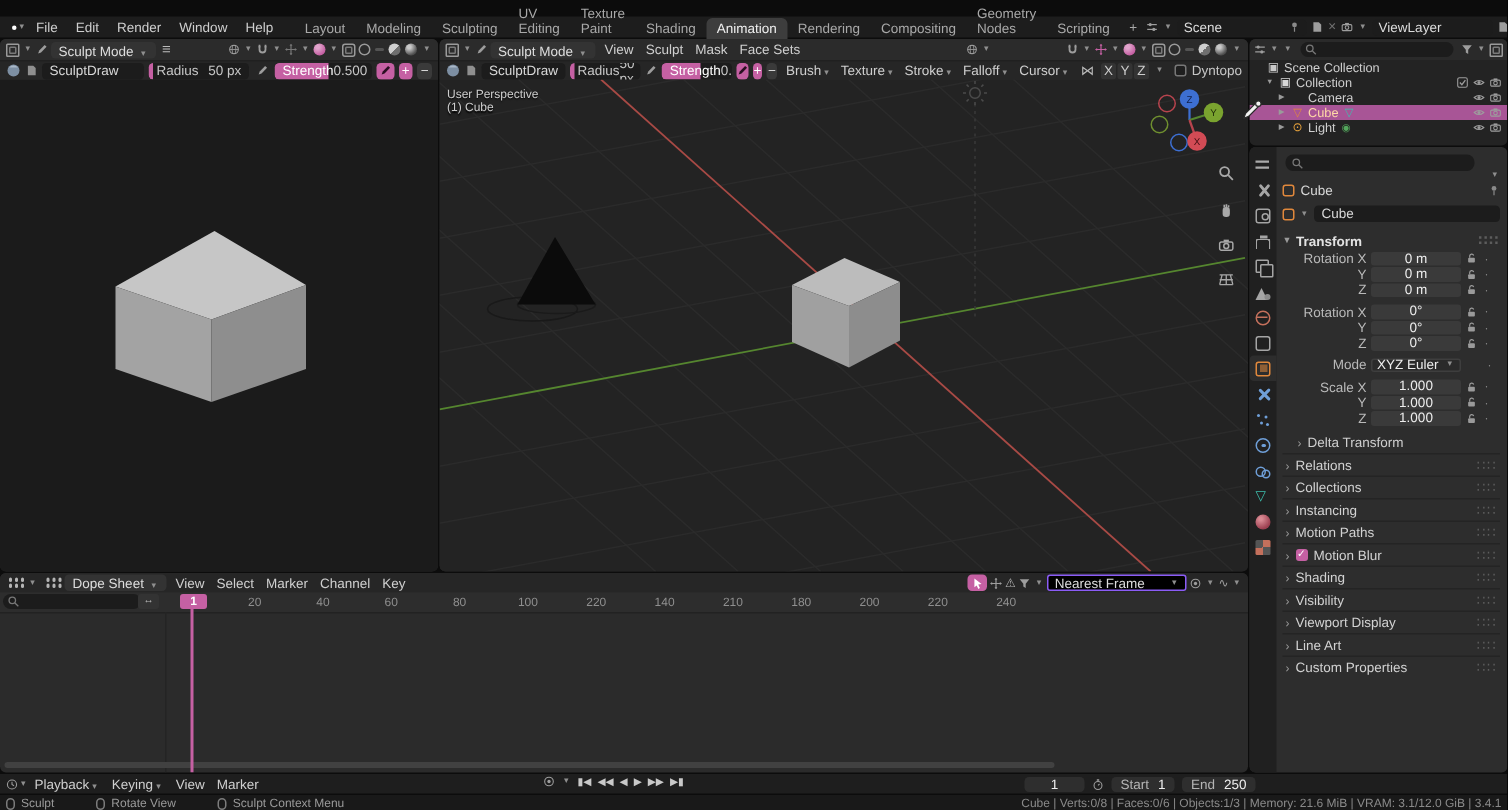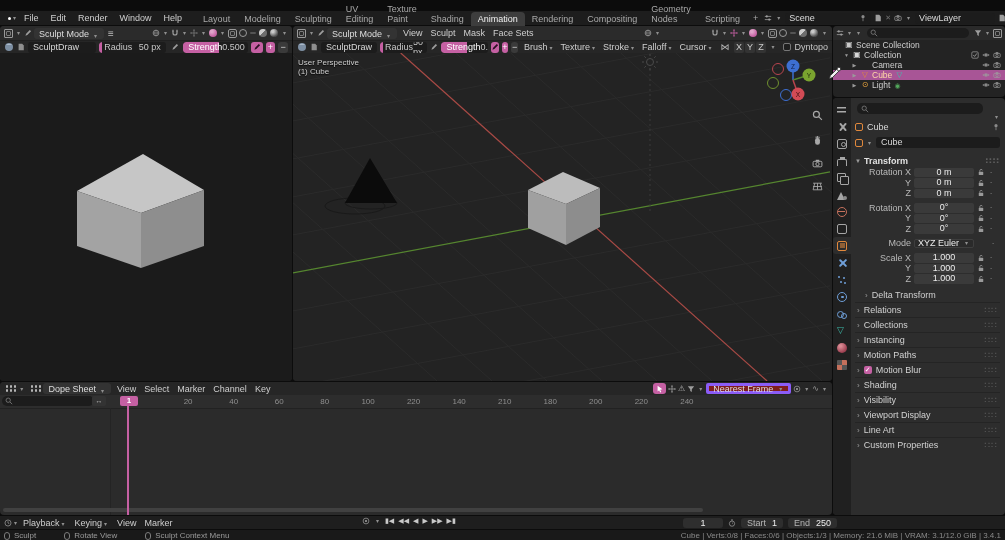--- a/index.html
+++ b/index.html
@@ -129,30 +129,30 @@
   .cpanel{display:flex;align-items:center;gap:4px;height:14px;border-top:1px solid #242424;color:#d2d2d2;padding:0 2px}
   .cpanel .chev{font-size:8px;color:#9a9a9a}
   .pinkchk{width:8px;height:8px;background:#c560a3;border-radius:2px;color:#fff;font-size:7px;line-height:8px;text-align:center;flex:none}
   
   .dope{left:0;top:382px;width:832px;height:133px;background:#2b2b2b}
   .dope .ehead{height:13px;background:#262626}
   .ruler{position:absolute;left:0;top:13px;width:832px;height:13px;background:#2d2d2d;border-bottom:1px solid #222}
   .rsearch{position:absolute;left:2px;top:14px;width:86px;height:10px;background:#1c1c1c;border-radius:5px;display:flex;align-items:center;gap:3px;padding:0 3px}
   .rexp{position:absolute;left:92px;top:14px;width:14px;height:10px;background:#333;border-radius:2px;color:#bbb;font-size:7px;text-align:center;line-height:10px}
   .ticks{position:absolute;left:147px;top:13px;height:13px;display:flex}
-  .ticks span{width:45.55px;text-align:right;font-size:8px;color:#8f8f8f;line-height:13px}
+  .ticks span{width:45.55px;text-align:center;font-size:8px;color:#8f8f8f;line-height:13px}
   .framebadge{position:absolute;left:120px;top:14px;height:10px;min-width:10px;padding:0 4px;background:#c560a3;border-radius:2px;color:#fff;font-size:8px;line-height:10px;text-align:center;font-weight:bold;z-index:4}
   .playhead{position:absolute;left:127px;top:24px;width:1.5px;bottom:0;background:#c560a3;z-index:3}
   .summary{position:absolute;left:0;top:26px;width:832px;height:10px;background:#332329}
   .summary .name{position:absolute;left:0;top:0;width:106px;height:10px;background:#4e3038;display:flex;align-items:center;gap:3px;padding:0 4px;box-sizing:border-box;color:#ddd}
   .summary .tri{font-size:5px;color:#c9c9c9}
   .chanline{position:absolute;left:110px;top:26px;bottom:0;width:1px;background:#242424}
   .hscroll{position:absolute;left:3px;bottom:3px;width:700px;height:4px;background:#414141;border-radius:2px}
   .dopeicon{width:2.2px;height:2.2px;background:#b5b5b5;border-radius:50%;box-shadow:4px 0 #b5b5b5,8px 0 #b5b5b5,0 4px #b5b5b5,4px 4px #b5b5b5,8px 4px #b5b5b5;margin:0 8px 4px 2px}
-  .nearest{background:#7f1d1d;border:3px solid #8b5cf6;border-radius:2px;height:11px;display:flex;align-items:center;padding:0 4px;gap:4px;color:#ddd;box-sizing:border-box}
+  .nearest{background:#000000;border:1px solid #8b5cf6;border-radius:2px;height:11px;display:flex;align-items:center;padding:0 4px;gap:16px;color:#ddd;box-sizing:border-box}
   
   .timeline{left:0;top:516px;width:1005px;height:13px;background:#1e1e1e;display:flex;align-items:center;padding:0 4px;box-sizing:border-box}
   .transport{position:absolute;left:362px;top:517px;display:flex;align-items:center;gap:4px;color:#c9c9c9;font-size:7px}
   .tl-fields{position:absolute;left:683px;top:517.5px;display:flex;align-items:center;gap:5px}
   .tl-fld{background:#2e2e2e;border-radius:3px;height:10px;line-height:10px;padding:0 6px;color:#eee;display:flex;gap:6px}
   .tl-fld .lab{color:#b5b5b5}
   
   .statusbar{left:0;top:530px;width:1005px;height:10px;background:#191919;display:flex;align-items:center;font-size:8px;color:#9a9a9a;padding:0 4px;box-sizing:border-box;gap:4px}
   .mouse{width:6px;height:8px;border:1px solid #7c7c7c;border-radius:3px;position:relative;flex:none;box-sizing:border-box}
   .hintlbl{margin-right:24px}

